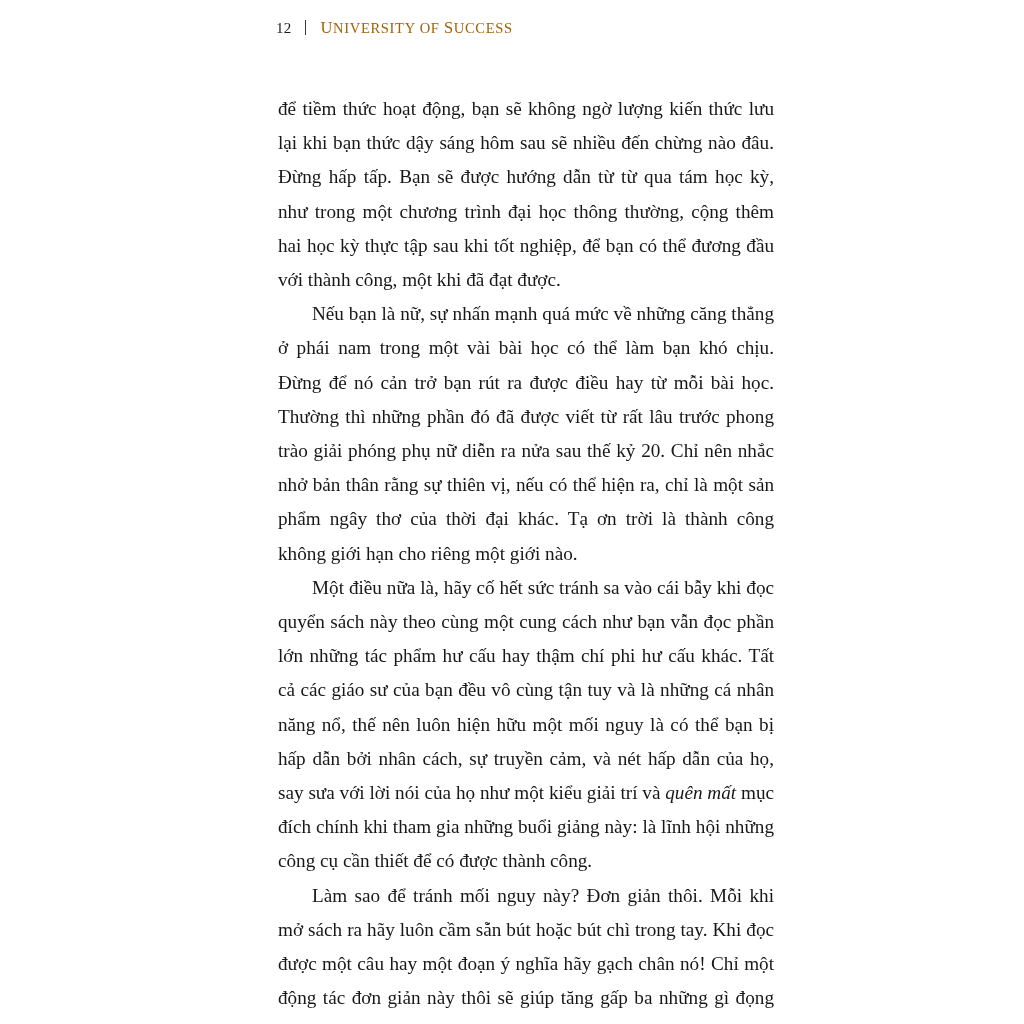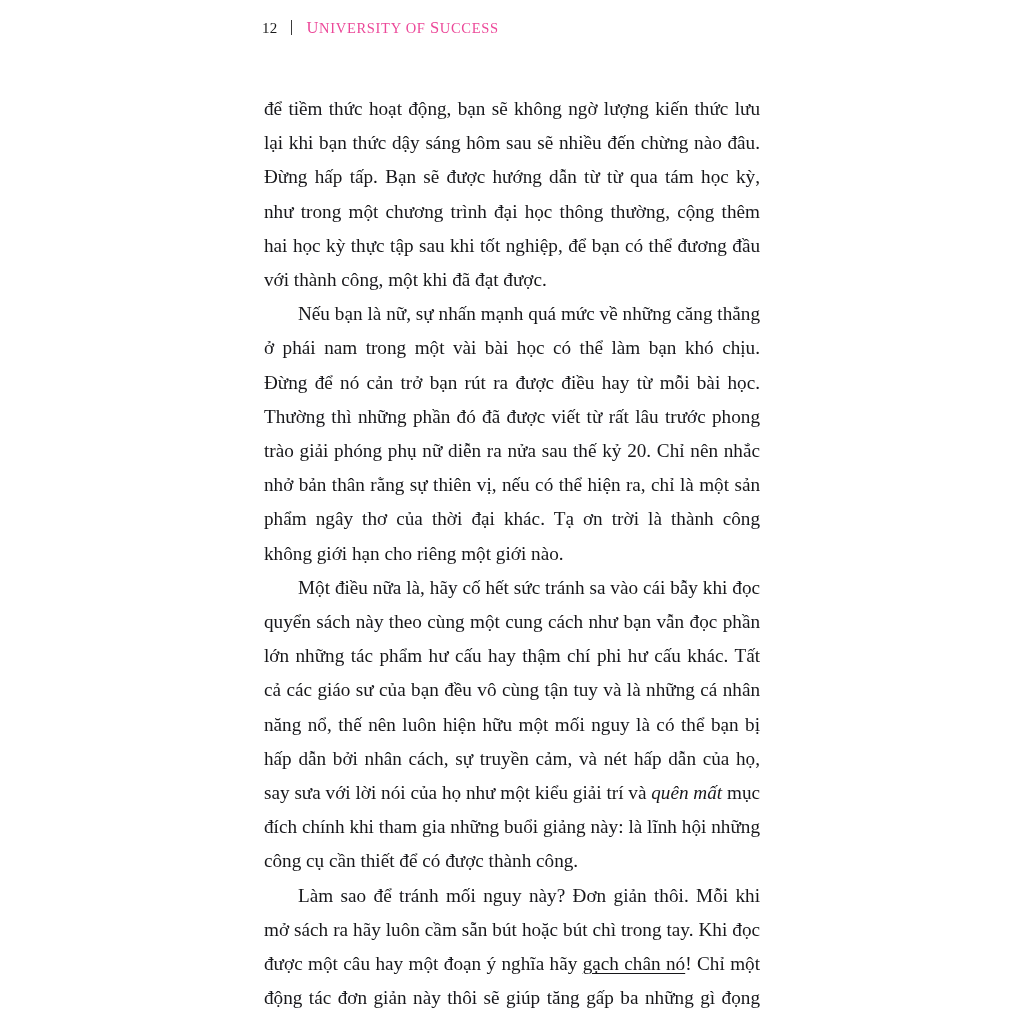--- a/index.html
+++ b/index.html
@@ -13,20 +13,21 @@
     font-family: "Liberation Serif", serif;
     color: #1a1a1a;
     -webkit-font-smoothing: antialiased;
   }
   .page {
     position: relative;
     width: 991px;
     height: 1024px;
     background: #ffffff;
     overflow: hidden;
+    margin-left: 14px;
   }
   .header {
     position: absolute;
     left: 262px;
     top: 18px;
     display: flex;
     align-items: baseline;
     gap: 10px;
     font-family: "Liberation Serif", serif;
   }
@@ -40,21 +41,21 @@
     width: 1px;
     height: 15px;
     background: #3a3a3a;
     margin: 0 4px;
     position: relative;
     top: 2px;
   }
   .running-title {
     font-size: 14.5px;
     letter-spacing: 0.7px;
-    color: #ec4899;
+    color: #a16207;
     font-variant: small-caps;
   }
   .running-title .cap {
     font-size: 16.5px;
   }
   .body-text {
     position: absolute;
     left: 264px;
     top: 92px;
     width: 496px;
@@ -66,21 +67,20 @@
   }
   .body-text p {
     margin: 0;
   }
   .body-text p + p {
     text-indent: 34px;
   }
   .body-text em {
   }
   .body-text .underline {
-    text-decoration: underline;
     text-underline-offset: 3px;
   }
 </style>
 </head>
 <body>
 
 <div class="page">
 
   <div class="header">
     <span class="page-number">12</span>

